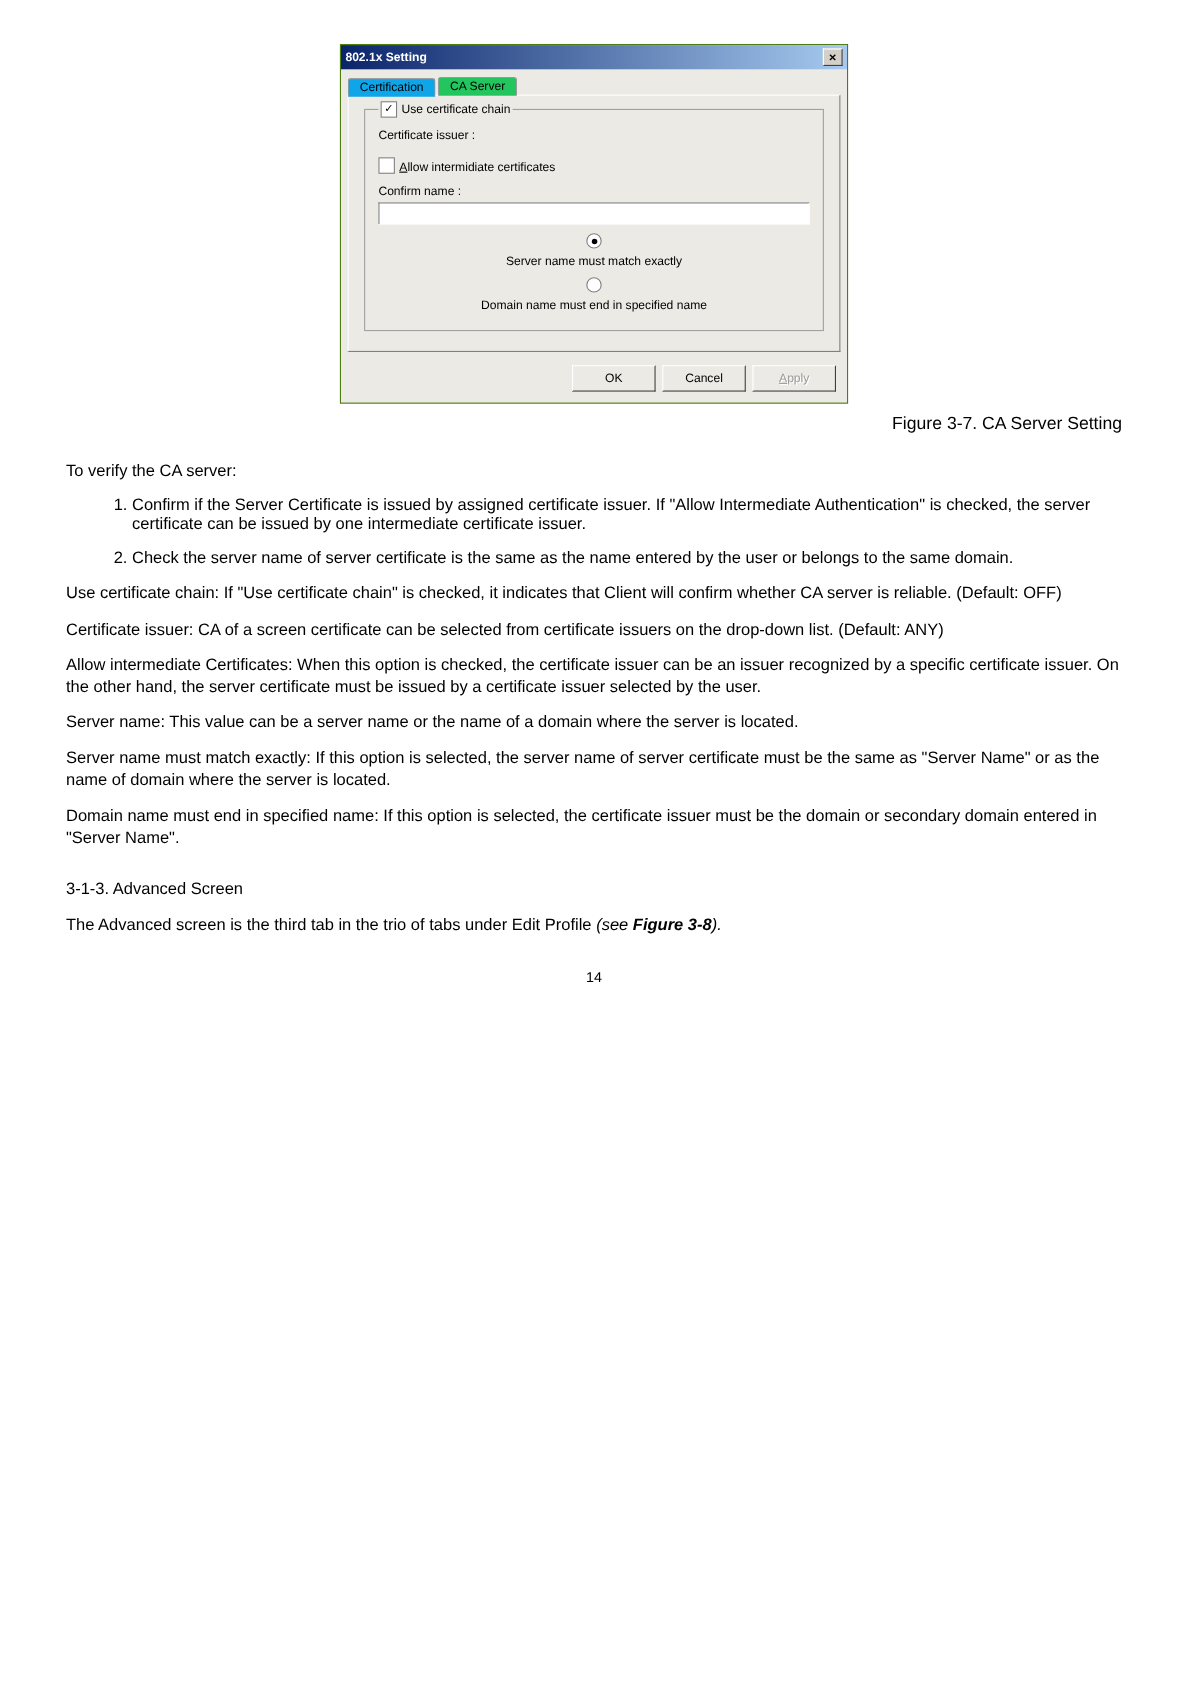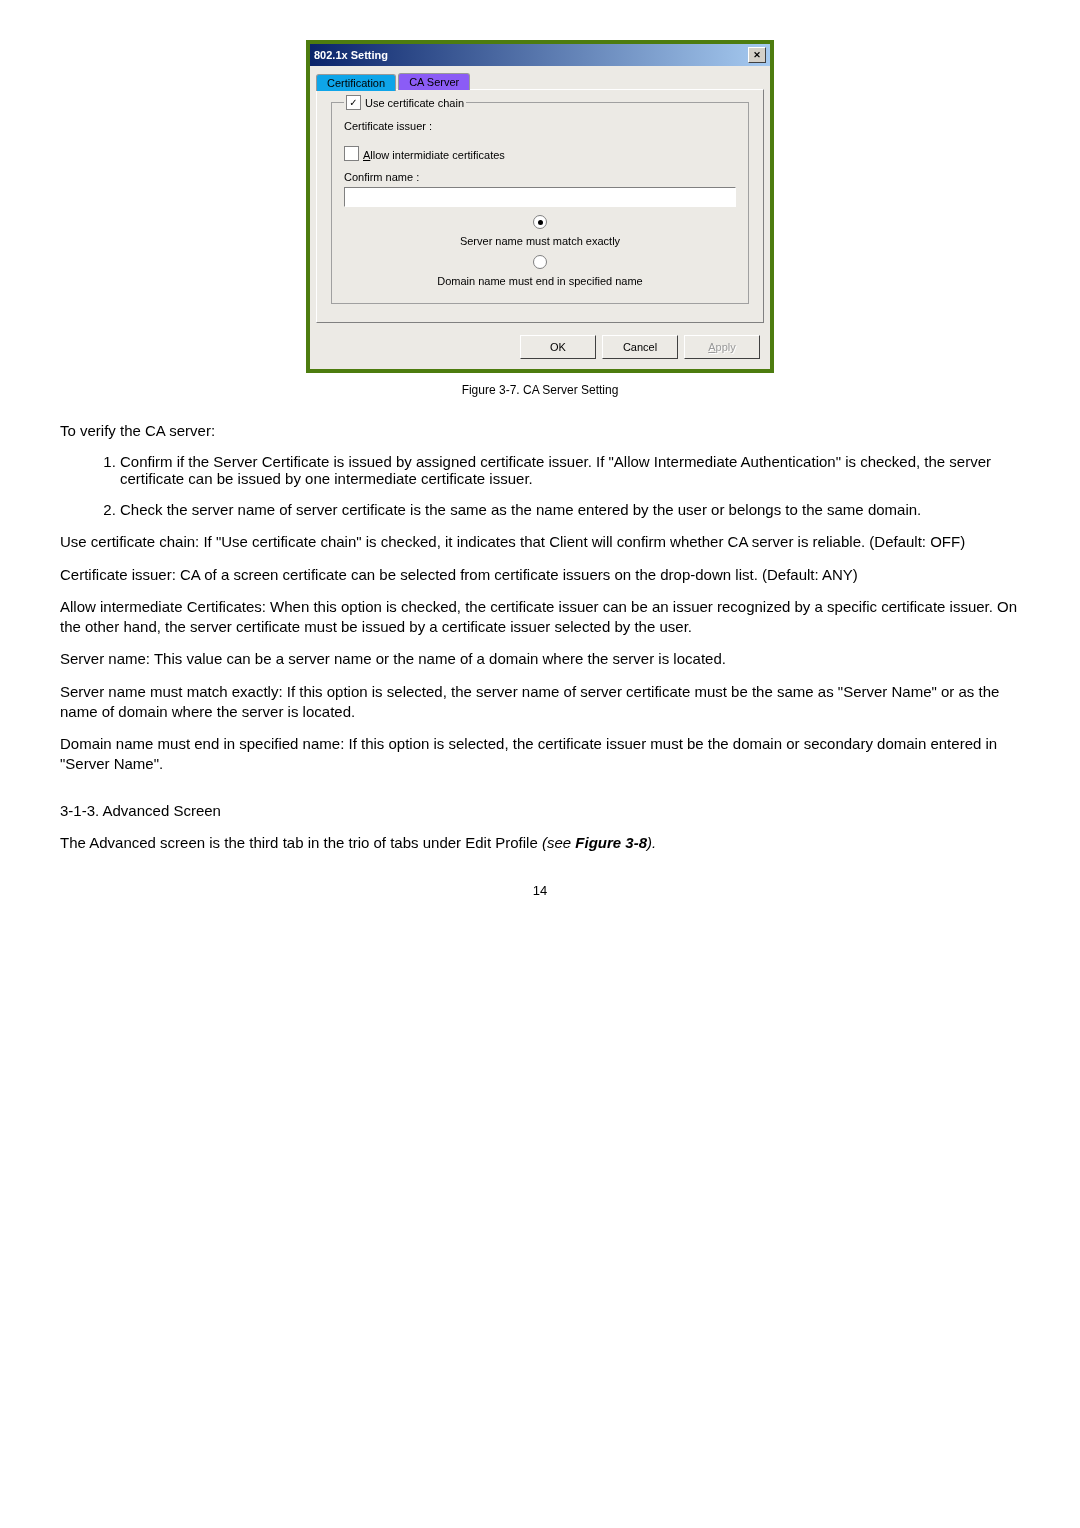--- a/index.html
+++ b/index.html
@@ -10,21 +10,21 @@
     background: #fff;
     color: #000;
   }
   .dialog-wrap {
     display: flex;
     justify-content: center;
     margin-bottom: 8px;
   }
   .dialog {
     width: 460px;
-    border: 4px solid #4d7c0f;
+    border: 1px solid #4d7c0f;
     font-family: Tahoma, sans-serif;
     font-size: 11px;
     background: #eceae5;
   }
   .titlebar {
     background: linear-gradient(to right, #0a246a, #a6caf0);
     color: #fff;
     font-weight: bold;
     padding: 3px 4px;
     display: flex;
@@ -61,21 +61,21 @@
     top: 1px;
     margin-right: -1px;
   }
   .tab.inactive {
     background: #0ea5e9;
     top: 2px;
     z-index: 0;
   }
   .tab.active {
     z-index: 2;
-    background: #8b5cf6;
+    background: #22c55e;
   }
   .tab-body {
     margin: 0 6px 6px 6px;
     border: 1px solid #fff;
     border-right-color: #808080;
     border-bottom-color: #808080;
     background: #eceae5;
     padding: 12px 14px 10px 14px;
   }
   .fieldset {
@@ -188,22 +188,22 @@
     font-size: 11px;
     display: flex;
     align-items: center;
     justify-content: center;
   }
   .btn.disabled {
     color: #9a9a9a;
     text-shadow: 1px 1px 0 #fff;
   }
   .fig-caption {
-    text-align: center;
-    font-size: 12px;
+    text-align: right;
+    font-size: 16px;
     margin: 10px 0 24px 0;
   }
   p { margin: 12px 0; line-height: 1.35; }
   ol.numlist { margin: 10px 0 10px 60px; padding: 0; }
   ol.numlist li { margin-bottom: 14px; }
   .section-heading { margin-top: 26px; }
   .pagenum { text-align: center; font-size: 13px; margin-top: 30px; }
 </style>
 </head>
 <body>

